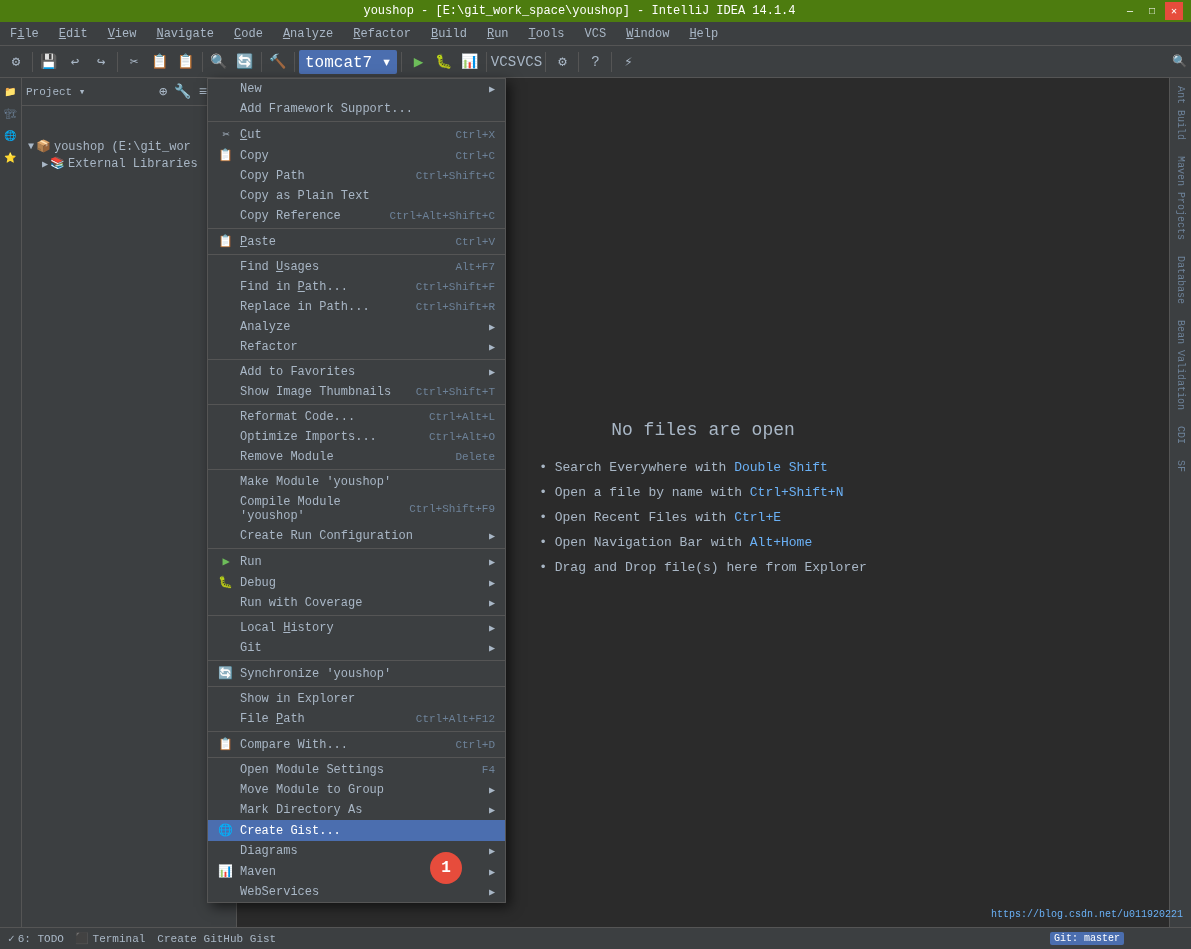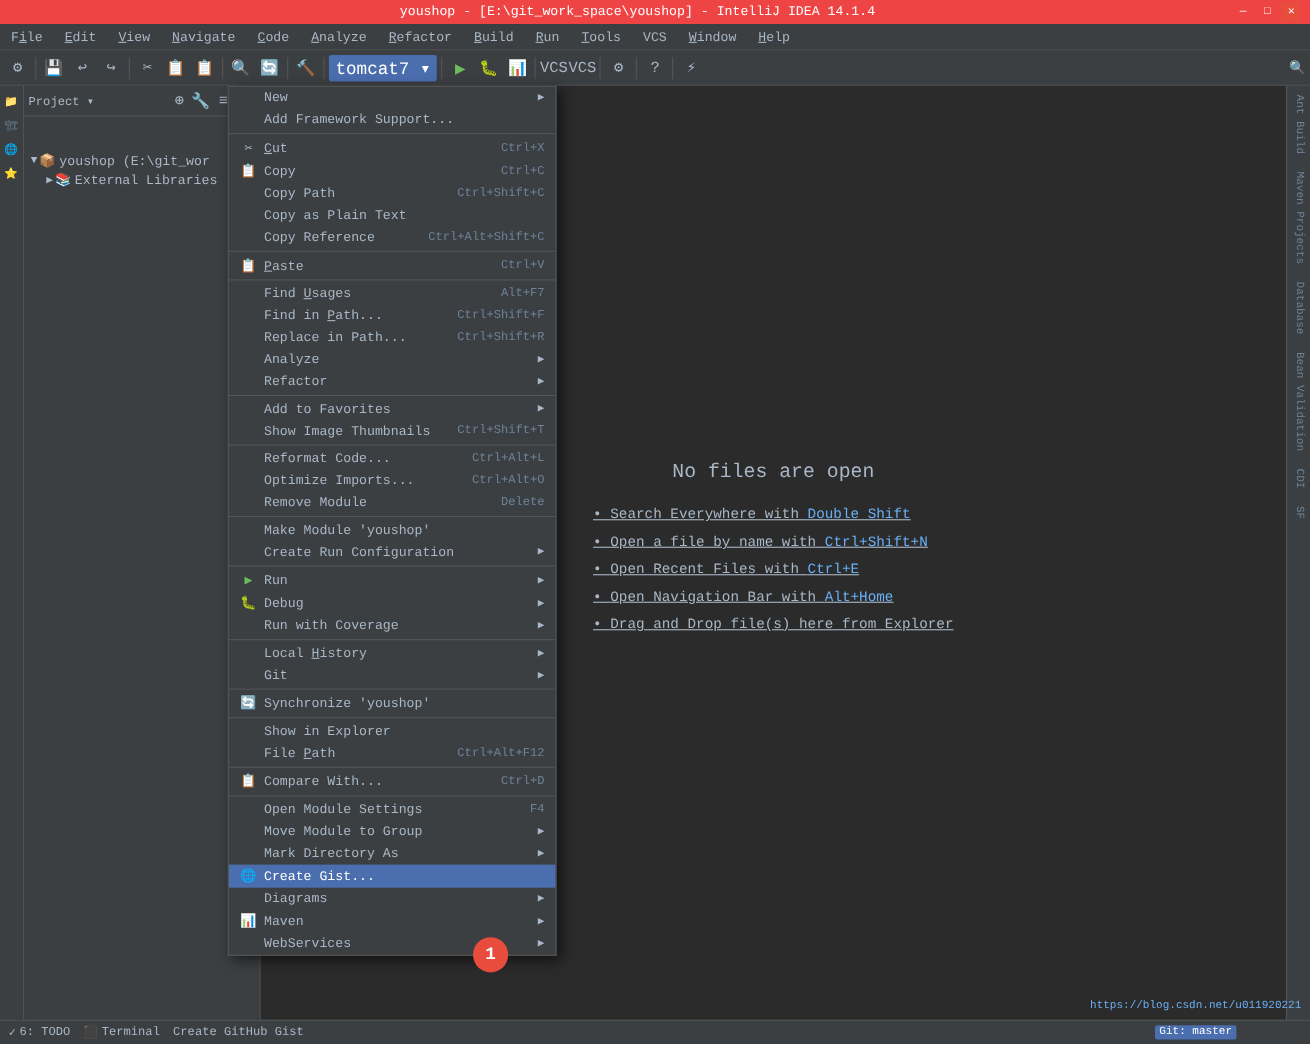--- a/index.html
+++ b/index.html
@@ -9,21 +9,21 @@
       background: #2b2b2b;
       font-family: 'Courier New', monospace;
       font-size: 12px;
       color: #a9b7c6;
       overflow: hidden;
       position: relative;
     }
 
     
     .title-bar {
-      background: #ef4444;
+      background: #4d7c0f;
       height: 22px;
       display: flex;
       align-items: center;
       padding: 0 8px;
       color: #fff;
       font-size: 12px;
     }
     .title-bar-title { flex: 1; text-align: center; }
     .title-bar-controls { display: flex; gap: 4px; }
     .title-btn {
@@ -207,21 +207,20 @@
       color: #a9b7c6;
       text-align: center;
     }
     .no-files ul {
       list-style: none;
       padding: 0;
     }
     .no-files ul li {
       margin-bottom: 10px;
       font-size: 13px;
-      text-decoration: underline;
     }
     .no-files ul li::before { content: "• "; }
     .highlight-key {
       color: #6ab0f5;
     }
 
     
     .right-sidebar {
       width: 22px;
       background: #3c3f41;
@@ -484,20 +483,25 @@
       <span class="ctx-item-label">Remove Module</span>
       <span class="ctx-shortcut">Delete</span>
     </div>
     <div class="ctx-sep"></div>
     <div class="ctx-item">
       <span class="ctx-icon"></span>
       <span class="ctx-item-label">Make Module 'youshop'</span>
     </div>
     <div class="ctx-item">
       <span class="ctx-icon"></span>
+      <span class="ctx-item-label">Compile Module 'youshop'</span>
+      <span class="ctx-shortcut">Ctrl+Shift+F9</span>
+    </div>
+    <div class="ctx-item">
+      <span class="ctx-icon"></span>
       <span class="ctx-item-label">Create Run Configuration</span>
       <span class="ctx-arrow">▶</span>
     </div>
     <div class="ctx-sep"></div>
     <div class="ctx-item">
       <span class="ctx-icon" style="color:#6dbd5a;">▶</span>
       <span class="ctx-item-label">Run</span>
       <span class="ctx-arrow">▶</span>
     </div>
     <div class="ctx-item">

